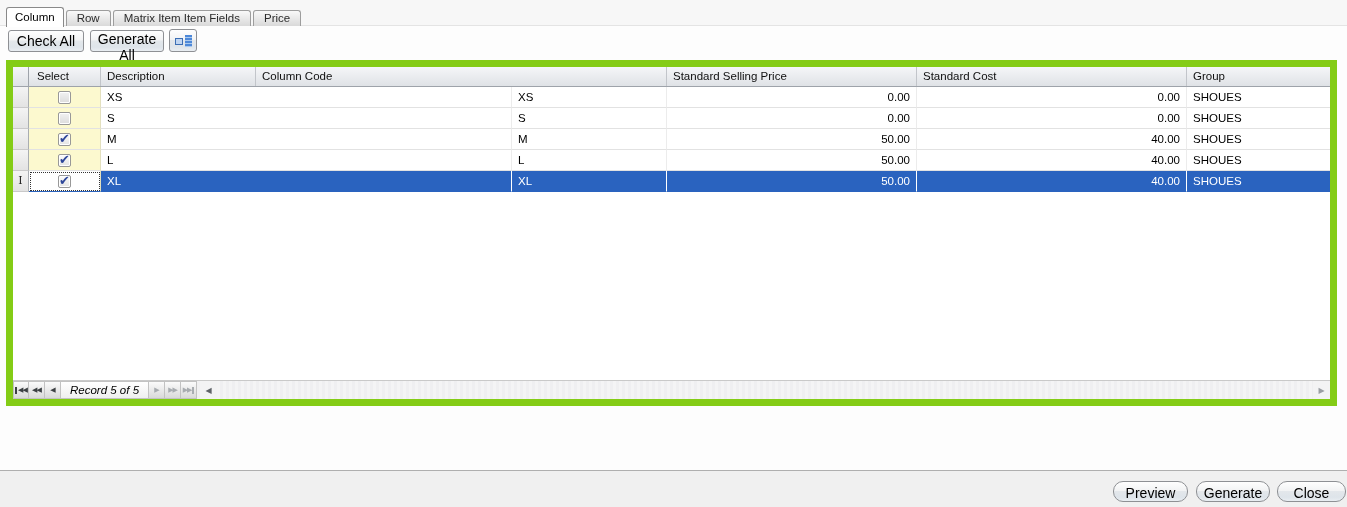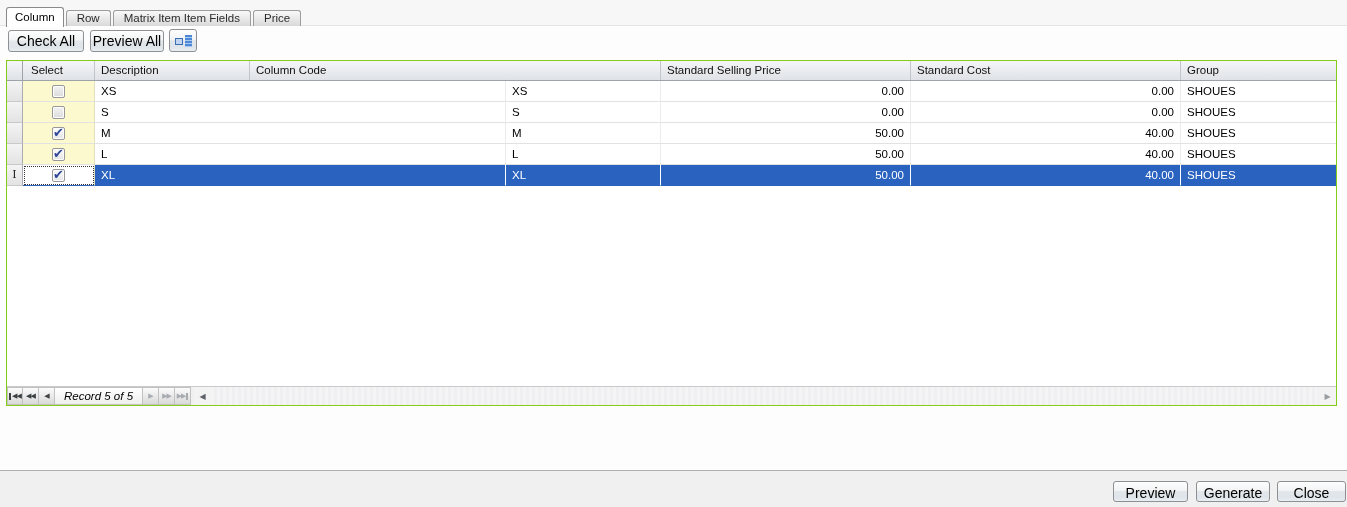--- a/index.html
+++ b/index.html
@@ -58,21 +58,21 @@
                  display:flex; align-items:center; justify-content:center; }
   .mv-icon { position:relative; width:17px; height:12px; }
   .mv-square { position:absolute; left:0; top:3px; width:8px; height:7px;
                background:#BFD5F2; border:1px solid #3C6EB4; }
   .mv-lines { position:absolute; left:10px; top:0; width:7px; height:12px;
               background:repeating-linear-gradient(to bottom,#4D88D8 0 2px,#A9C9EF 2px 3px); }
 
   
   .grid {
     position:absolute; left:6px; top:60px; width:1331px; height:346px;
-    border:1px solid #84cc16; background:#fdba74;
+    border:7px solid #84cc16; background:#fdba74;
     display:flex; flex-direction:column;
   }
   .grid-header {
     flex:0 0 20px; display:flex;
     background:linear-gradient(to bottom,#F5F6F8,#DFE2E6);
     border-bottom:1px solid #9EA3AA;
     font-size:11.5px; color:#101010;
   }
   .hcell { border-right:1px solid #C2C5CA; padding:3px 0 0 6px; white-space:nowrap; overflow:hidden; cursor:default; }
   .hcell.w-rh { border-right:1px solid #9EA3AA; padding:0; }
@@ -158,40 +158,40 @@
   .bar-r { display:inline-block; width:2px; height:7px; background:currentColor; margin-left:1px; }
 
   .hscroll { flex:1; display:flex; align-items:stretch; margin-left:3px; background:#F3F3F4; }
   .hs-arrow { width:17px; display:flex; align-items:center; justify-content:center; font-size:8px; }
   .hs-left  { color:#5F6368; }
   .hs-right { color:#9A9EA3; }
   .hs-track { flex:1; background:repeating-linear-gradient(90deg,#F4F4F5 0 3px,#EFEFF1 3px 6px); }
 
   
   .footer { position:absolute; left:0; right:0; bottom:0; height:36px; background:#F0F0F0; }
-  .fbtn { position:absolute; top:10px; height:21px; padding-top:2px; }
+  .fbtn { position:absolute; top:10px; height:21px; padding-top:2px;border-radius:10px; }
   .fbtn.preview  { left:1113px; width:75px; }
   .fbtn.generate { left:1196px; width:74px; }
   .fbtn.close    { left:1277px; width:69px;text-align:center; }
 </style>
 </head>
 <body>
 
 <div class="upper">
   <div class="pane"></div>
 
   <div class="tabs">
     <div class="tab active">Column</div>
     <div class="tab">Row</div>
     <div class="tab">Matrix Item Item Fields</div>
     <div class="tab">Price</div>
   </div>
 
   <button class="btn btn-check">Check All</button>
-  <button class="btn btn-uncheck">Preview All</button>
+  <button class="btn btn-uncheck">Generate All</button>
   <button class="btn btn-viewicon">
     <span class="mv-icon">
       <span class="mv-square"></span>
         <span class="mv-lines"></span>
     </span>
   </button>
 
   <div class="grid">
     <div class="grid-header">
       <div class="hcell w-rh"></div>

